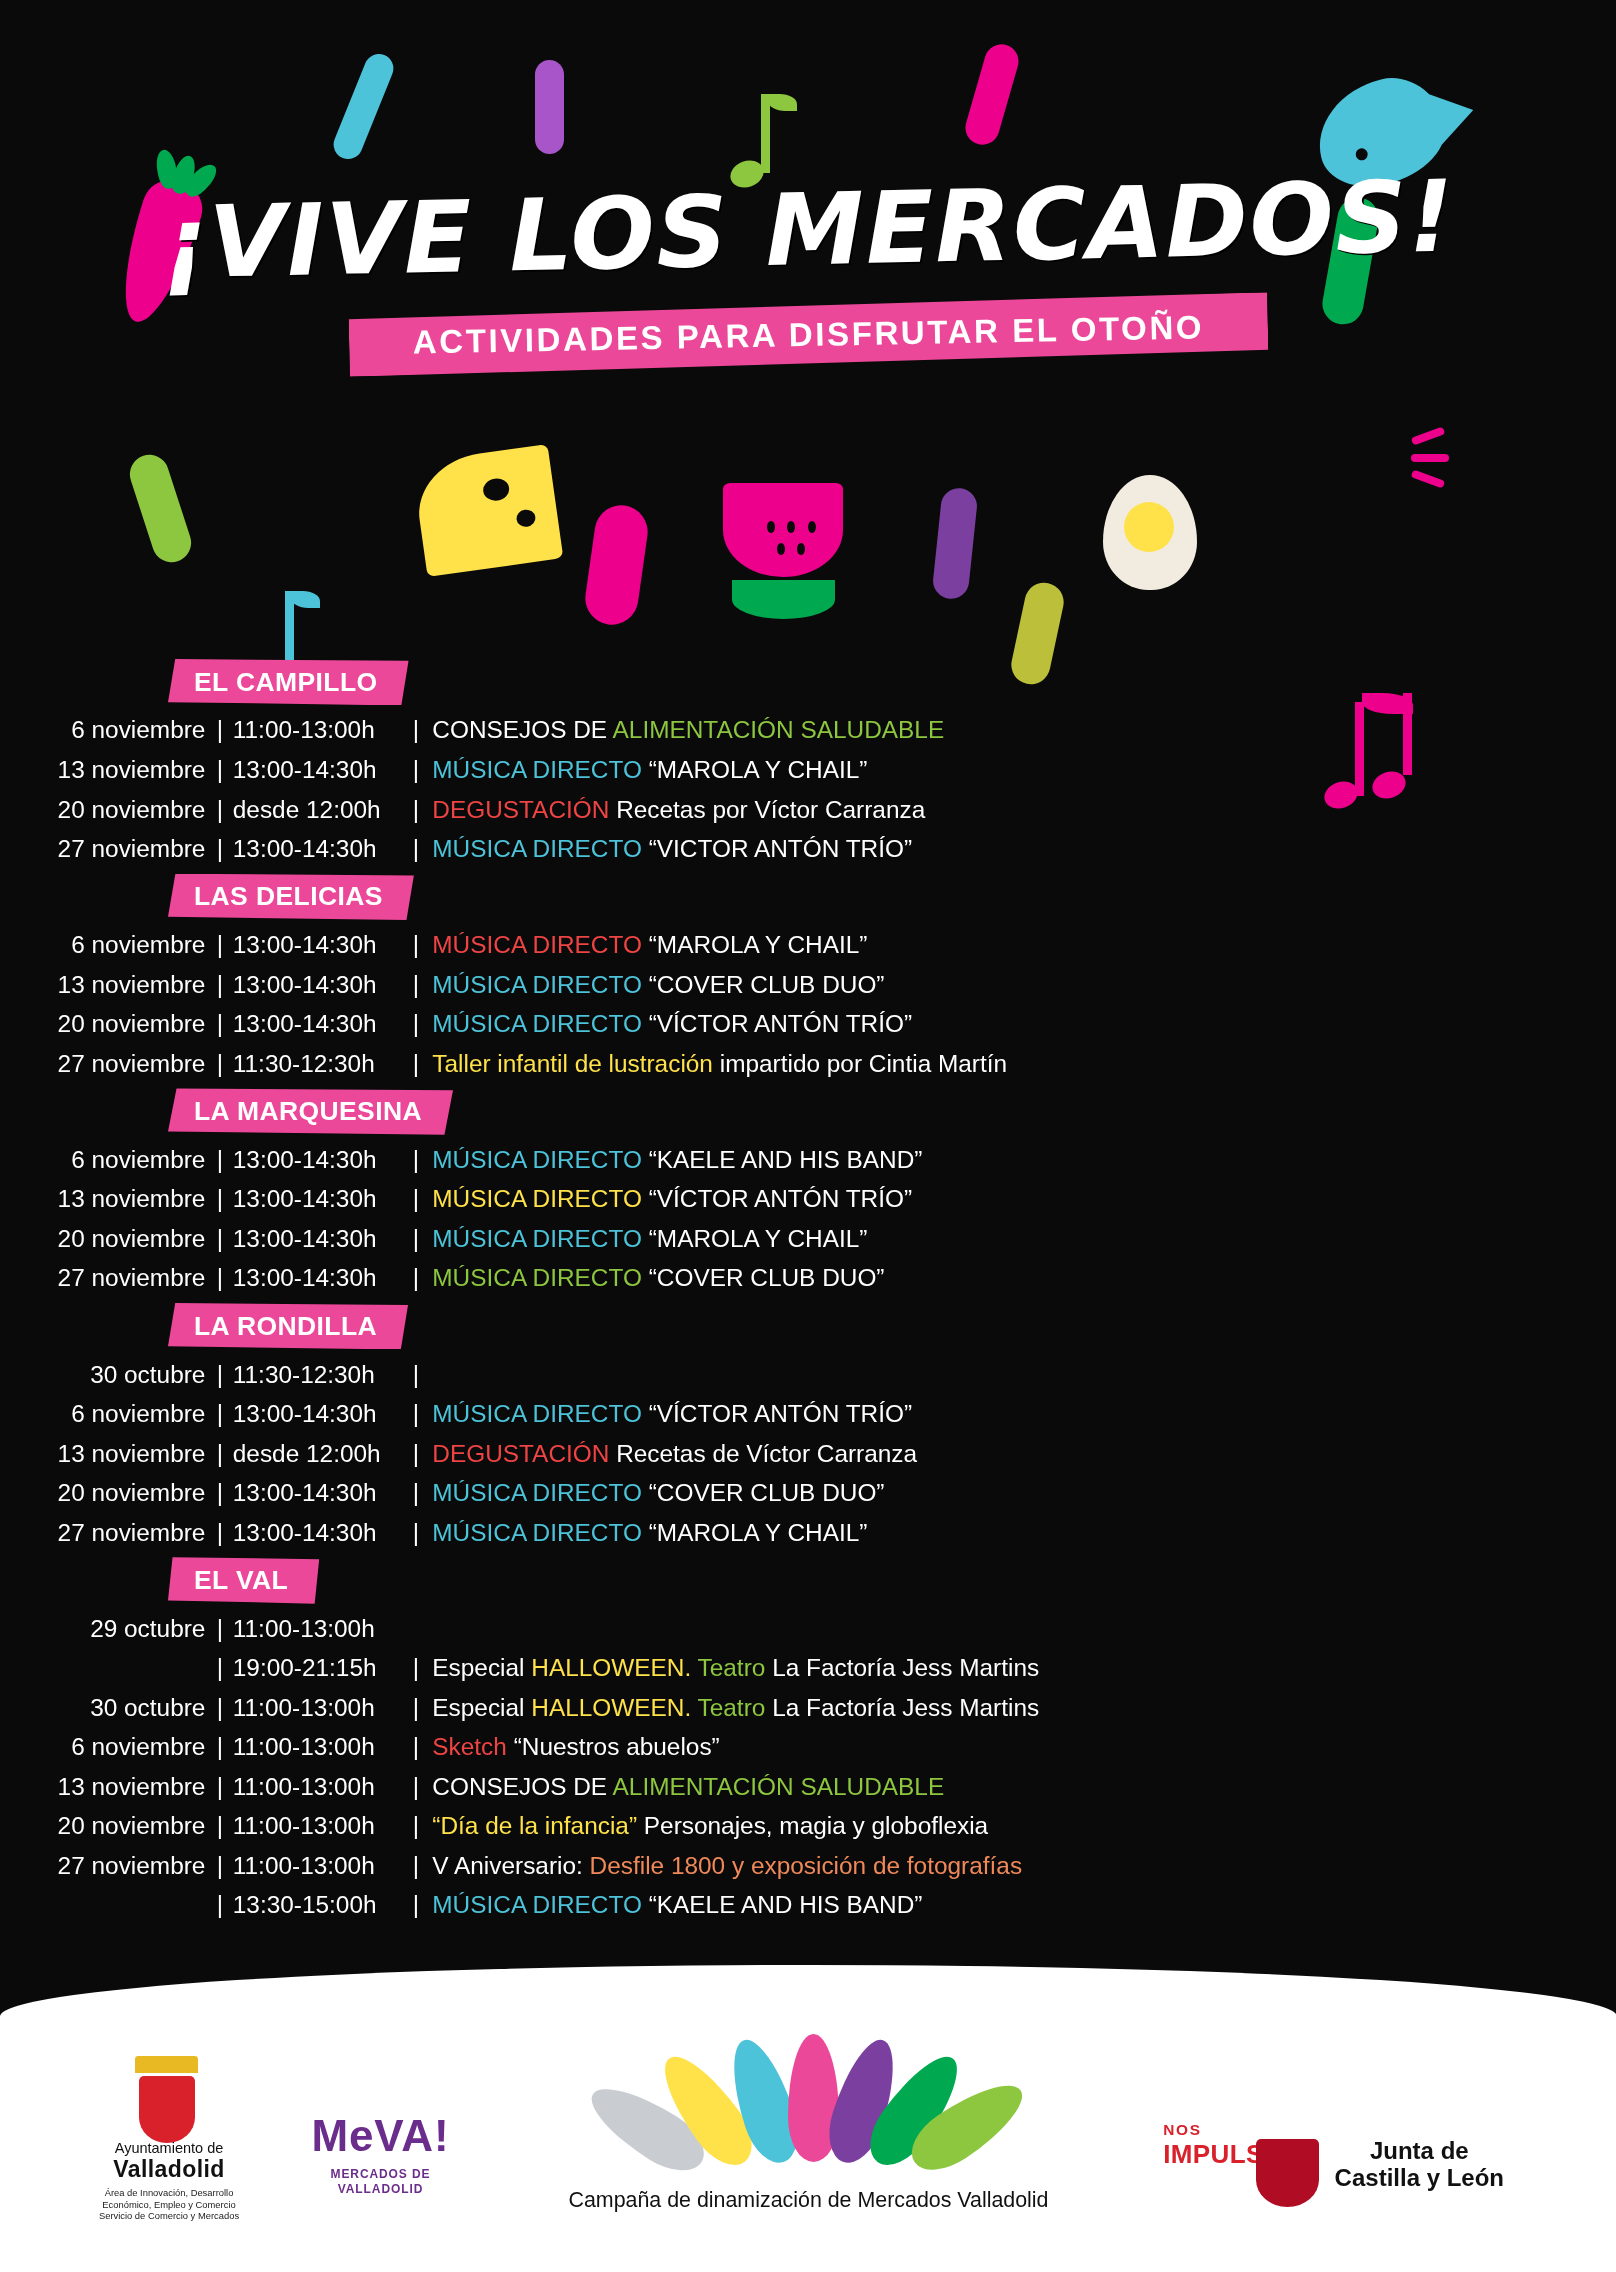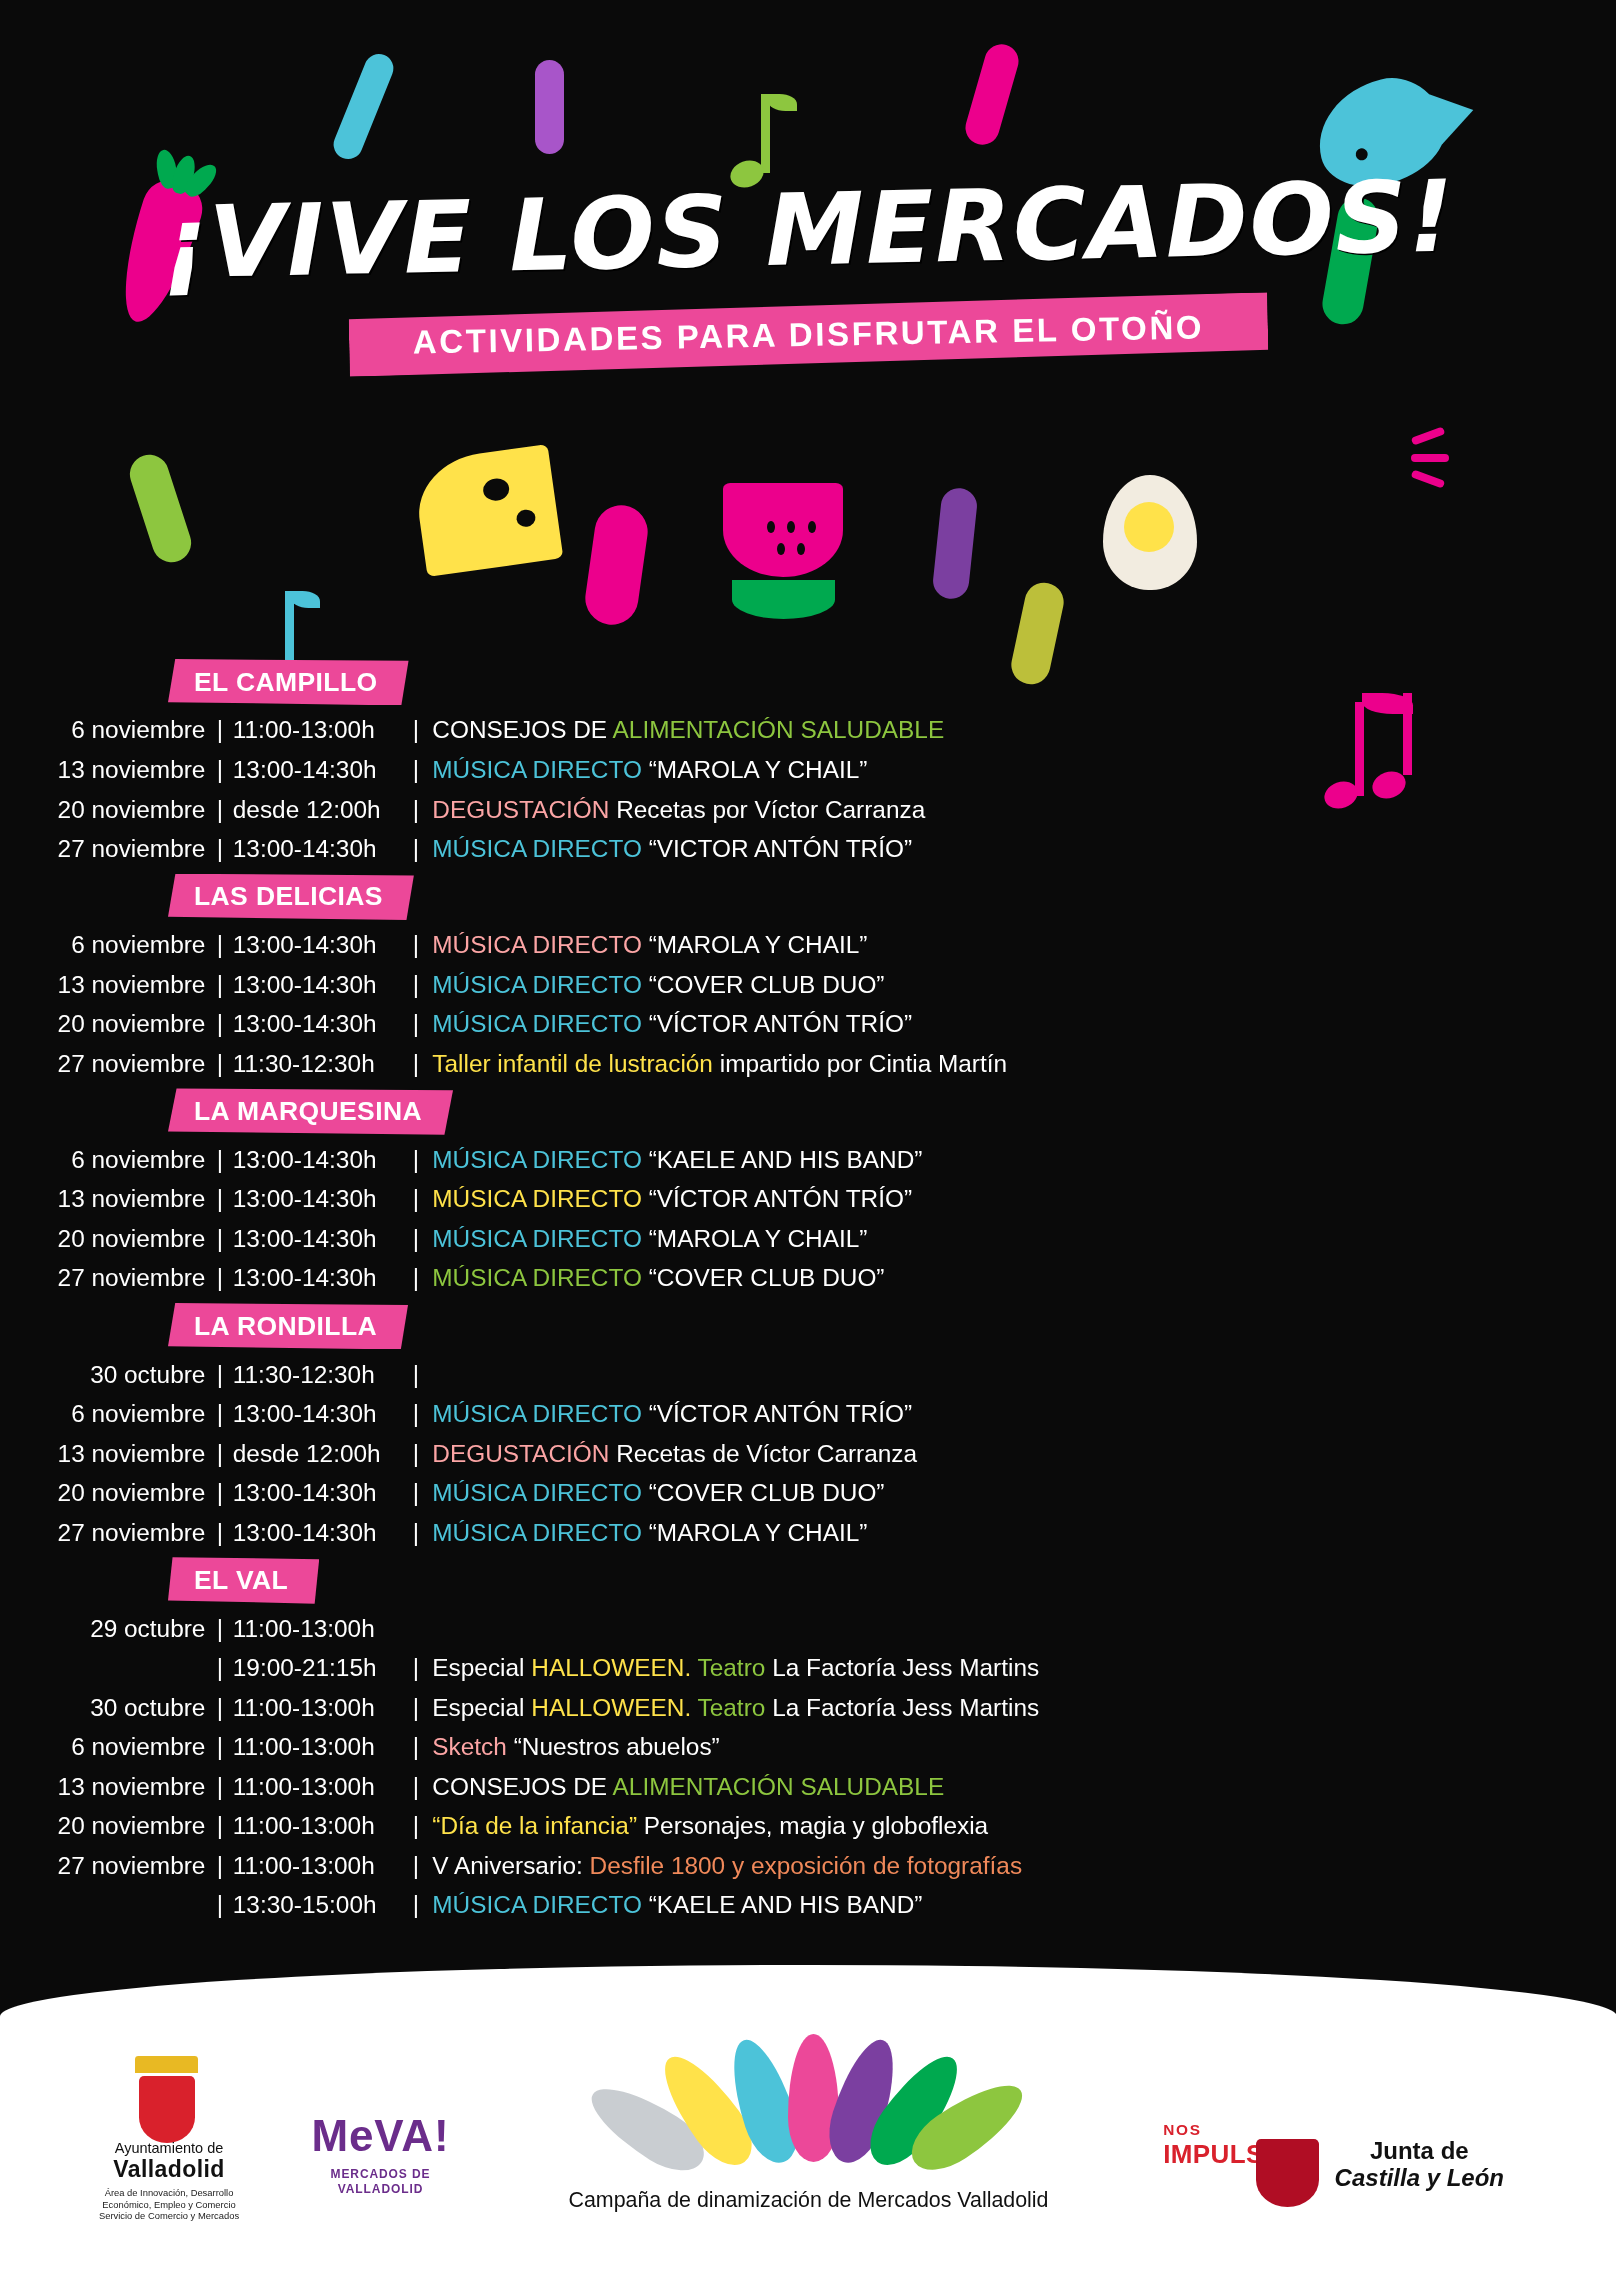--- a/index.html
+++ b/index.html
@@ -92,21 +92,21 @@
     white-space:nowrap;
   }
   .c-date { width:214px; text-align:right; padding-right:8.6px; }
   .c-sep  { width:12px; text-align:center; color:#fff; }
   .c-time { width:184px; padding-left:6.8px; }
   .c-sep2 { width:12px; text-align:center; color:#fff; }
   .c-desc { padding-left:10.3px; }
 
   .c-blue   { color:#4cc3d9; }
   .c-green  { color:#8dc63f; }
-  .c-pink   { color:#fca5a5; }
+  .c-pink   { color:#ef4444; }
   .c-yellow { color:#ffe24a; }
   .c-orange { color:#f0895a; }
   .c-white  { color:#ffffff; }
 
   
   .val .c-date { width:214px; }
 
   
   .footer-wave {
     position:absolute; left:0; bottom:0; width:1617px; height:308px;
@@ -133,21 +133,21 @@
   .campaign { position:absolute; left:50%; transform:translateX(-50%); bottom:60px; width:770px; text-align:center;
               font-size:21.4px; color:#111; }
 
   .nos { position:absolute; right:334px; bottom:103px; text-align:left; }
   .nos .n1 { font-size:15.4px; font-weight:bold; color:#d9212c; letter-spacing:1.7px; }
   .nos .n2 { font-size:26px; font-weight:bold; color:#d9212c; letter-spacing:0.4px; }
 
   .jcyl { position:absolute; right:113px; bottom:81px; text-align:center; }
   .jcyl .crest { position:absolute; left:-79px; top:1.7px; width:63px; height:68px; background:#b00d24; border-radius:5.1px 5.1px 50% 50% / 5.1px 5.1px 40% 40%; }
   .jcyl .t1 { font-size:24px; font-weight:bold; color:#111; line-height:1.15; }
-  .jcyl .t2 { font-size:24px; font-weight:bold; color:#111; line-height:1.15;font-style:italic; }
+  .jcyl .t2 { font-size:24px; font-weight:bold; color:#111; line-height:1.15; }
 </style>
 </head>
 <body>
 
 <div class="poster">
 
   <div class="deco" style="left:128px; top:180px;">
     <div class="carrot">
       <div class="carrot-top">
         <span style="left:0; transform:rotate(-28deg);"></span>

